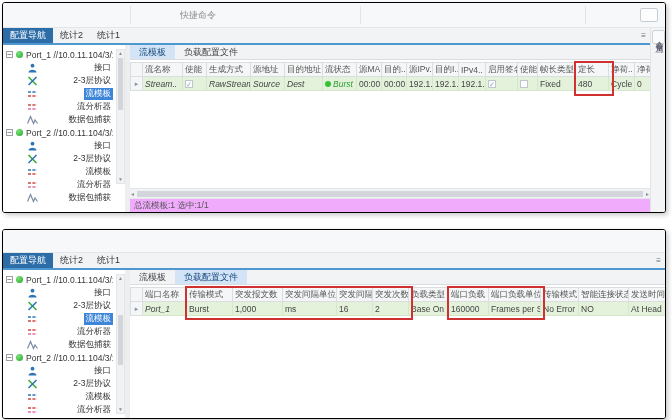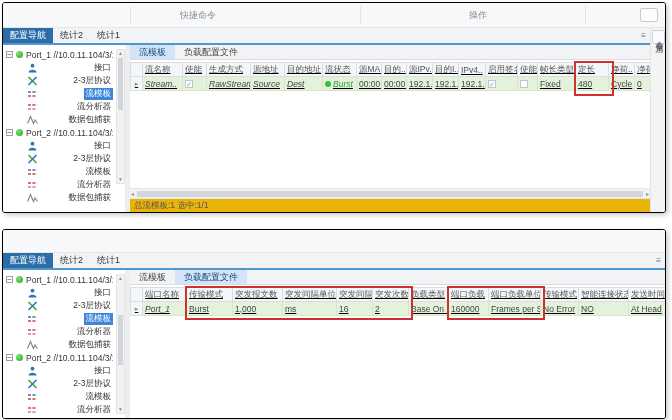--- a/index.html
+++ b/index.html
@@ -53,49 +53,48 @@
   .varrow.up{top:0;} .varrow.down{bottom:0;}
   .vthumb{position:absolute;left:1px;right:1px;background:#d2d6da;}
 
   .splitter{width:5px;background:#eceef0;flex:none;}
 
   .rightpanel{flex:1;display:flex;flex-direction:column;min-width:0;position:relative;background:#fff;}
   .doctabs{height:14px;display:flex;font-size:9px;background:#f2f3f5;flex:none;border-bottom:1px solid #d9dde1;}
   .doctab{padding:0 9px;line-height:14px;color:#444;}
   .doctab.sel{background:#d2e4f6;color:#17487e;}
   .gridwrap{position:relative;flex:1;min-height:0;overflow:hidden;padding-top:2px;}
-  table.grid{border-collapse:collapse;table-layout:fixed;font-size:8.5px;text-decoration:underline;}
+  table.grid{border-collapse:collapse;table-layout:fixed;font-size:8.5px;}
   .grid th{background:#f5f6f7;border:1px solid #dbdee1;font-weight:normal;color:#555;height:13px;
            padding:0 2px;text-align:left;white-space:nowrap;overflow:hidden;}
   .grid td{background:#e4f2dc;border:1px solid #d5e7ca;color:#444;height:13px;padding:0 2px;
            white-space:nowrap;overflow:hidden;}
   .grid .selcol{background:#f5f6f7;border:1px solid #dbdee1;color:#8894a0;font-size:7px;
                 text-align:center;padding:0;}
   .ital{font-style:italic;color:#555;}
   .ready{font-style:italic;color:#2e9e2e;}
   .dotg{display:inline-block;width:6px;height:6px;border-radius:50%;background:#35c135;margin-right:2px;}
   .cb{display:inline-block;width:8px;height:8px;border:1px solid #c0c6cc;background:#fbfcfd;font-size:7px;
       line-height:7px;color:#9aa8b5;text-align:center;vertical-align:middle;box-sizing:border-box;}
   .redbox{position:absolute;border:2px solid #d03030;pointer-events:none;}
 
   .hscroll{height:9px;background:#f1f2f4;border-top:1px solid #e3e5e7;flex:none;display:flex;
            align-items:center;font-size:6px;color:#8a9097;}
   .hthumb{flex:1;height:6px;background:#d2d6da;margin:0 2px;}
-  .statusbar{height:13px;line-height:13px;font-size:8.5px;color:#555;background:#eab308;
+  .statusbar{height:13px;line-height:13px;font-size:8.5px;color:#555;background:#f0abfc;
              border-top:1px solid #e4e6e8;padding-left:4px;flex:none;}
 </style>
 </head>
 <body>
 
 <div class="card" id="card-top">
   <div class="ribbon">
     <div class="vsep" style="left:127px"></div>
     <div class="grouplabel" style="left:145px">快捷命令</div>
     <div class="vsep" style="left:357px"></div>
-    <div class="grouplabel" style="left:425px">操作</div>
     <div class="vsep" style="left:582px"></div>
     <div class="collapse-btn"></div>
   </div>
   <div class="mainrow">
     <div class="maincol">
       <div class="tabbar">
         <div class="navtab sel">配置导航</div>
         <div class="navtab">统计2</div>
         <div class="navtab">统计1</div>
         <div class="tabmenu">≡</div>

